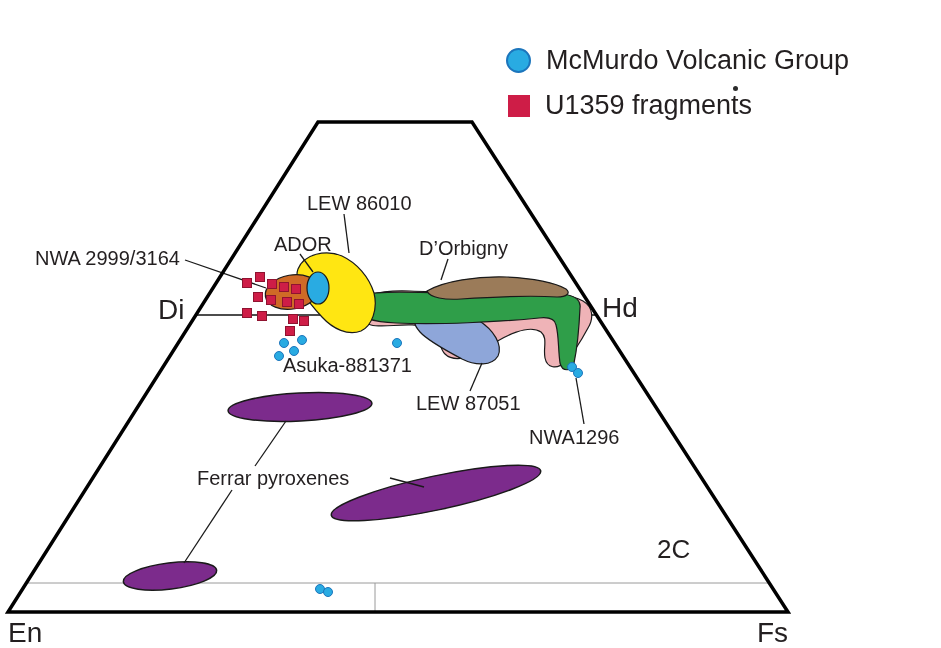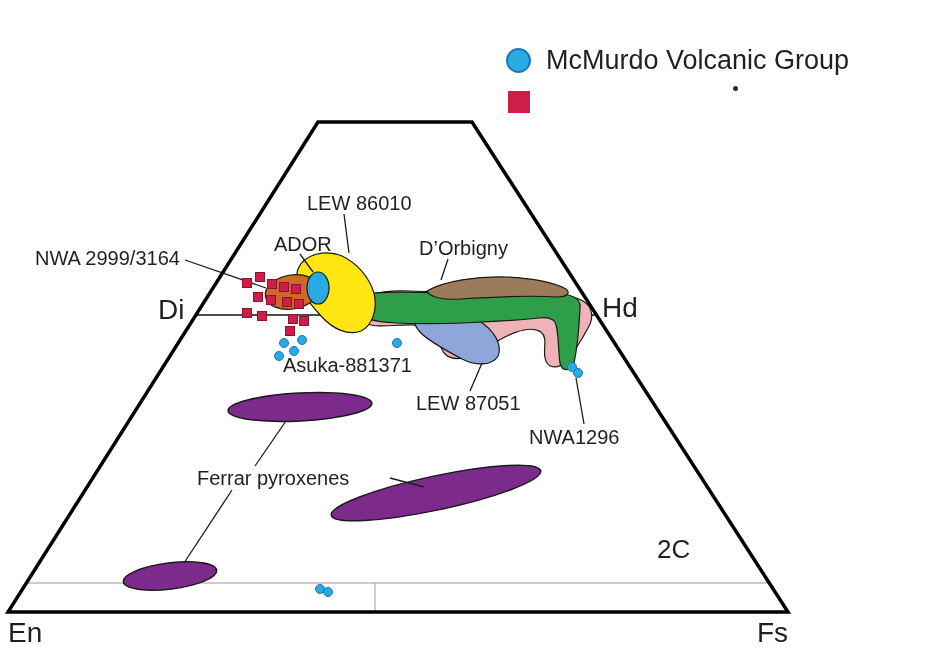--- a/index.html
+++ b/index.html
@@ -82,18 +82,19 @@
       <polygon points="318,122 472,122 788,612 8,612" fill="none" stroke="#000000" stroke-width="3.5"></polygon>
     </svg>
 
   <div class="legend">
     <div class="legend-row">
       <span class="marker circle" style="background: rgb(41, 171, 226); border: 2px solid rgb(28, 117, 188);"></span>
       <span class="legend-label">McMurdo Volcanic Group</span>
     </div>
     <div class="legend-row">
       <span class="marker square" style="background: rgb(206, 29, 71); border: 2px solid rgb(206, 29, 71);"></span>
+      <span class="legend-label">U1359 fragments</span>
     </div>
   </div>
 
   <div class="stray-dot"></div>
 
 </div>
 
 </body></html>

